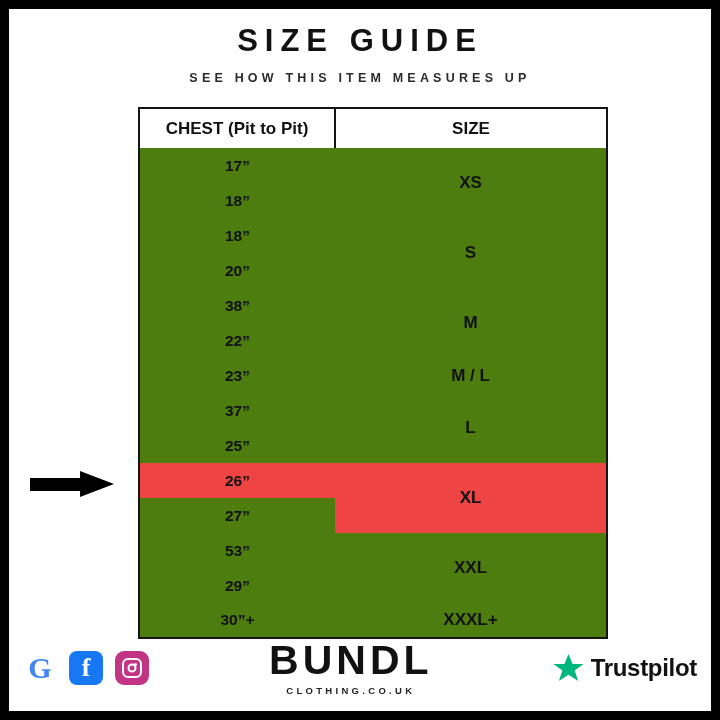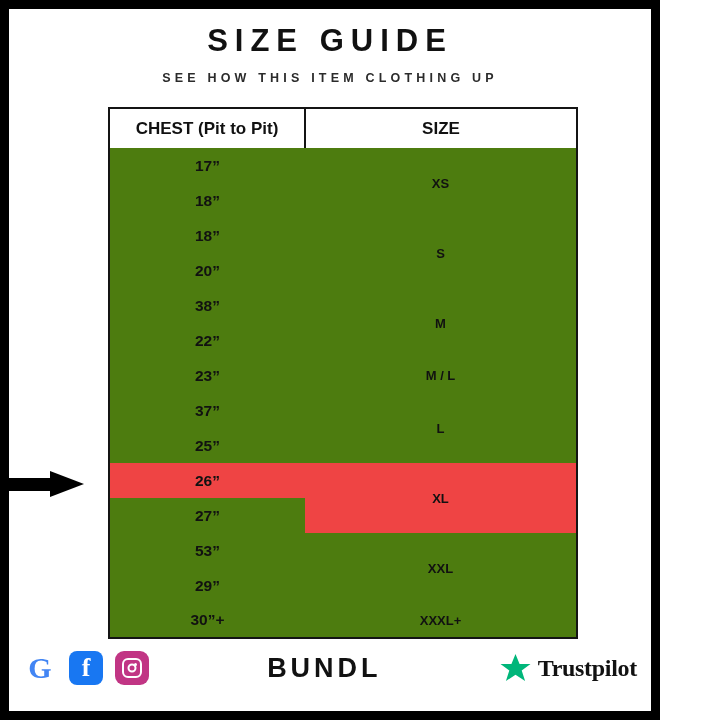--- a/index.html
+++ b/index.html
@@ -4,21 +4,21 @@
 <style>
   * { box-sizing: border-box; }
   html, body {
     margin: 0; padding: 0;
     width: 720px; height: 720px;
     background: #ffffff;
     font-family: "Liberation Sans", sans-serif;
   }
   .page {
     position: relative;
-    width: 660px; height: 720px;
+    width: 720px; height: 720px;
     background: #ffffff;
     border: 9px solid #000000;
     overflow: hidden;
   }
   .inner {
     position: absolute;
     left: 0; top: 0; right: 0; bottom: 0;
     background: #ffffff;
     display: flex;
     flex-direction: column;
@@ -75,21 +75,21 @@
 
   .chest-cell {
     height: 35px;
     font-size: 15.5px;
     border-right: 2px solid #141414;
   }
   .grey { background: #4d7c0f; }
   .white { background: #ef4444; }
 
   .size-cell {
-    font-size: 13px;
+    font-size: 17px;
   }
 
   .arrow {
     position: absolute;
     left: -96px;
     top: 364px;
     width: 86px;
     height: 26px;
   }
   .arrow .shaft {
@@ -157,21 +157,21 @@
   .soc.instagram .ig-dot {
     position: absolute; right: 3px; top: 3px;
     width: 3px; height: 3px; background: #ffffff; border-radius: 50%;
   }
 
   .brand {
     text-align: center;
     flex: 1;
   }
   .brand .name {
-    font-size: 27px;
+    font-size: 41px;
     font-weight: bold;
     letter-spacing: 4px;
     color: #111111;
     line-height: 1;
   }
   .brand .domain {
     margin-top: 4px;
     font-size: 9.5px;
     font-weight: bold;
     letter-spacing: 3.3px;
@@ -185,31 +185,30 @@
   }
   .tp-star {
     width: 31px; height: 31px;
     position: relative;
   }
   .tp-label {
     font-size: 24px;
     font-weight: bold;
     color: #111111;
     letter-spacing: -0.3px;
-    font-family: Liberation Serif, serif;
   }
 </style>
 </head>
 <body>
 
 <div class="page">
   <div class="inner">
 
     <div class="title">SIZE GUIDE</div>
-    <div class="subtitle">SEE HOW THIS ITEM CLOTHING UP</div>
+    <div class="subtitle">SEE HOW THIS ITEM MEASURES UP</div>
 
     <div class="table-wrap">
 
       <div class="arrow">
         <div class="shaft"></div>
         <div class="head"></div>
       </div>
 
       <table class="size-table">
         <tbody>
@@ -290,20 +289,21 @@
         <div class="soc instagram">
           <span class="ig-frame">
             <span class="ig-lens"></span>
             <span class="ig-dot"></span>
           </span>
         </div>
       </div>
 
       <div class="brand">
         <div class="name">BUNDL</div>
+        <div class="domain">CLOTHING.CO.UK</div>
       </div>
 
       <div class="trustpilot">
         <span class="tp-star">
           <svg width="31" height="31" viewBox="0 0 32 32" aria-hidden="true">
             <polygon points="16,1 20.2,11.4 31.5,11.4 22.4,18.1 25.9,29 16,22.4 6.1,29 9.6,18.1 0.5,11.4 11.8,11.4" fill="#00B67A"></polygon>
           </svg>
         </span>
         <span class="tp-label">Trustpilot</span>
       </div>

